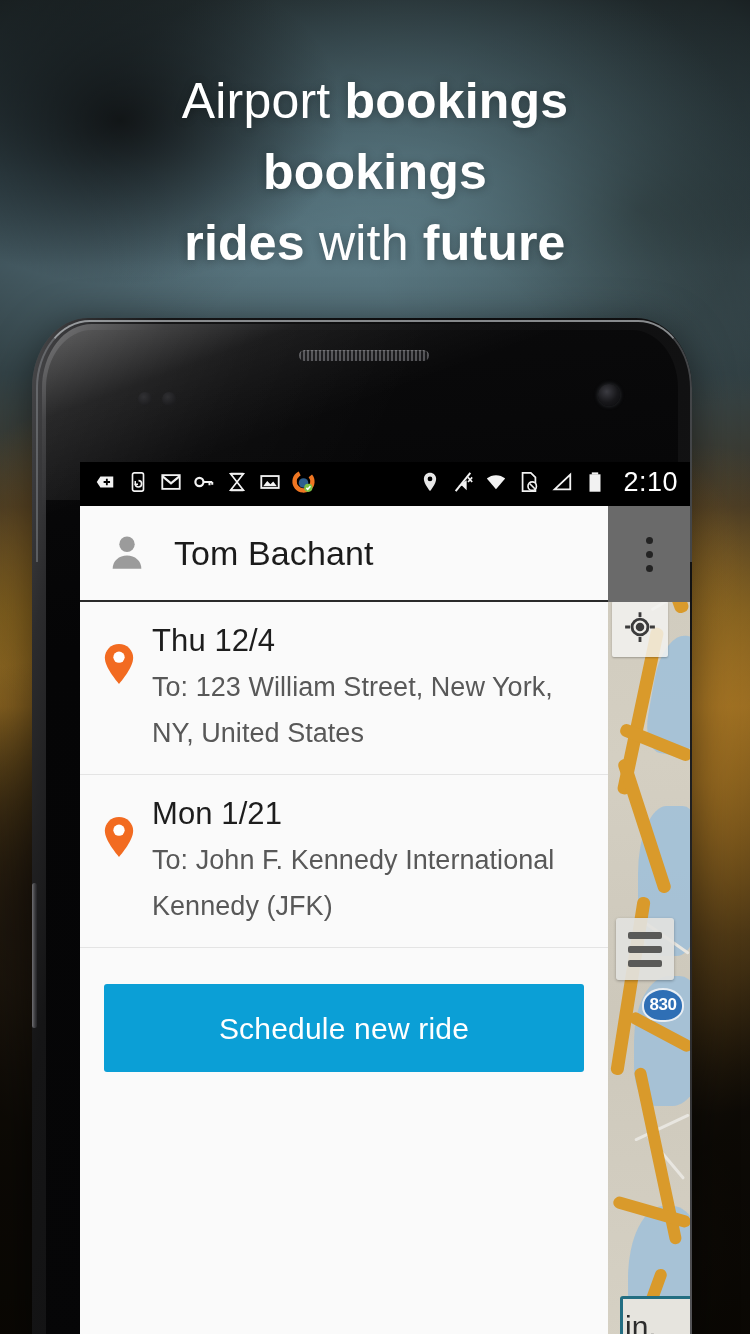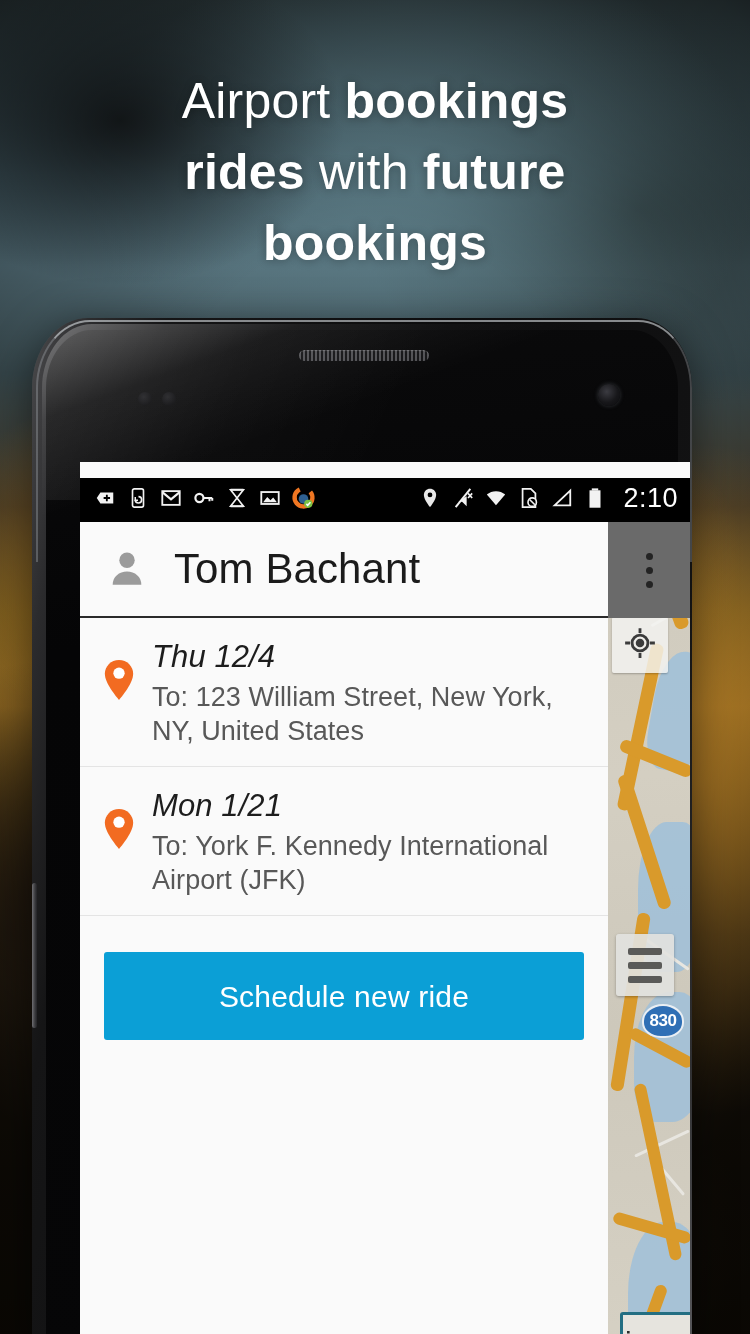--- a/index.html
+++ b/index.html
@@ -192,21 +192,20 @@
 
   
   .status-bar {
     position: relative;
     height: 44px;
     background: #000;
     display: flex;
     align-items: center;
     padding: 0 12px 4px 14px;
     box-sizing: border-box;
-    margin-top: 16px;
   }
   .status-left {
     display: flex;
     align-items: center;
     gap: 11px;
     flex: 0 0 auto;
   }
   .status-right {
     display: flex;
     align-items: center;
@@ -406,21 +405,21 @@
     background: #fafafa;
   }
   .person-icon {
     width: 42px;
     height: 42px;
     flex: 0 0 auto;
     color: #9b9b9b;
     margin-right: 26px;
   }
   .user-name {
-    font-size: 42px;
+    font-size: 34px;
     color: #1b1b1b;
     font-weight: 400;
     letter-spacing: 0.1px;
   }
 
   
   .ride-list { background: #fafafa; }
   .ride-item {
     position: relative;
     display: flex;
@@ -437,27 +436,26 @@
     margin-top: 22px;
     margin-right: 16px;
   }
   .ride-texts { flex: 1 1 auto; min-width: 0; }
   .ride-date {
     font-size: 31px;
     color: #1d1d1d;
     font-weight: 400;
     line-height: 42px;
     letter-spacing: 0.1px;
-    font-style: italic;
   }
   .ride-dest {
     font-size: 27px;
     color: #585858;
     font-weight: 400;
-    line-height: 34px;
+    line-height: 46px;
     margin-top: 2px;
     letter-spacing: 0.05px;
   }
 
   
   .cta-wrap {
     padding: 36px 24px 0 24px;
     background: #fafafa;
   }
   .cta-button {
@@ -490,24 +488,24 @@
 
   <div class="bg-photo"></div>
   <div class="bg-blur-soft"></div>
   <div class="bg-vignette"></div>
 
   <div class="headline">
     <span class="line">
       <span class="lt">Airport </span><span class="bd">bookings</span>
     </span>
     <span class="line">
-      <span class="bd">rides </span><span class="lt">with </span><span class="bd">future</span>
+      <span class="bd">bookings</span>
     </span>
     <span class="line">
-      <span class="bd">bookings</span>
+      <span class="bd">rides </span><span class="lt">with </span><span class="bd">future</span>
     </span>
   </div>
 
   <div class="phone">
     <div class="phone-face">
       <div class="phone-face-gloss"></div>
       <div class="earpiece"></div>
       <div class="front-camera"></div>
       <div class="sensor-dots">
           <i></i>
@@ -691,21 +689,21 @@
 
             <div class="ride-item">
               <span class="pin-icon">
                 <svg viewBox="0 0 24 30" width="34" height="44">
                   <path d="M12 0.8 C6.4 0.8 2 5.2 2 10.6 C2 18 12 29 12 29 C12 29 22 18 22 10.6 C22 5.2 17.6 0.8 12 0.8 Z" fill="#f26b21"></path>
                   <circle cx="12" cy="10.2" r="4" fill="#ffffff"></circle>
                 </svg>
               </span>
               <span class="ride-texts">
                 <span class="ride-date" style="display:block;">Mon 1/21</span>
-                <span class="ride-dest" style="display:block;">To: York F. Kennedy International Airport (JFK)</span>
+                <span class="ride-dest" style="display:block;">To: John F. Kennedy International Kennedy (JFK)</span>
               </span>
             </div>
 
           </div>
 
           <div class="cta-wrap">
             <button class="cta-button">Schedule new ride</button>
           </div>
 
           <div class="panel-filler"></div>

